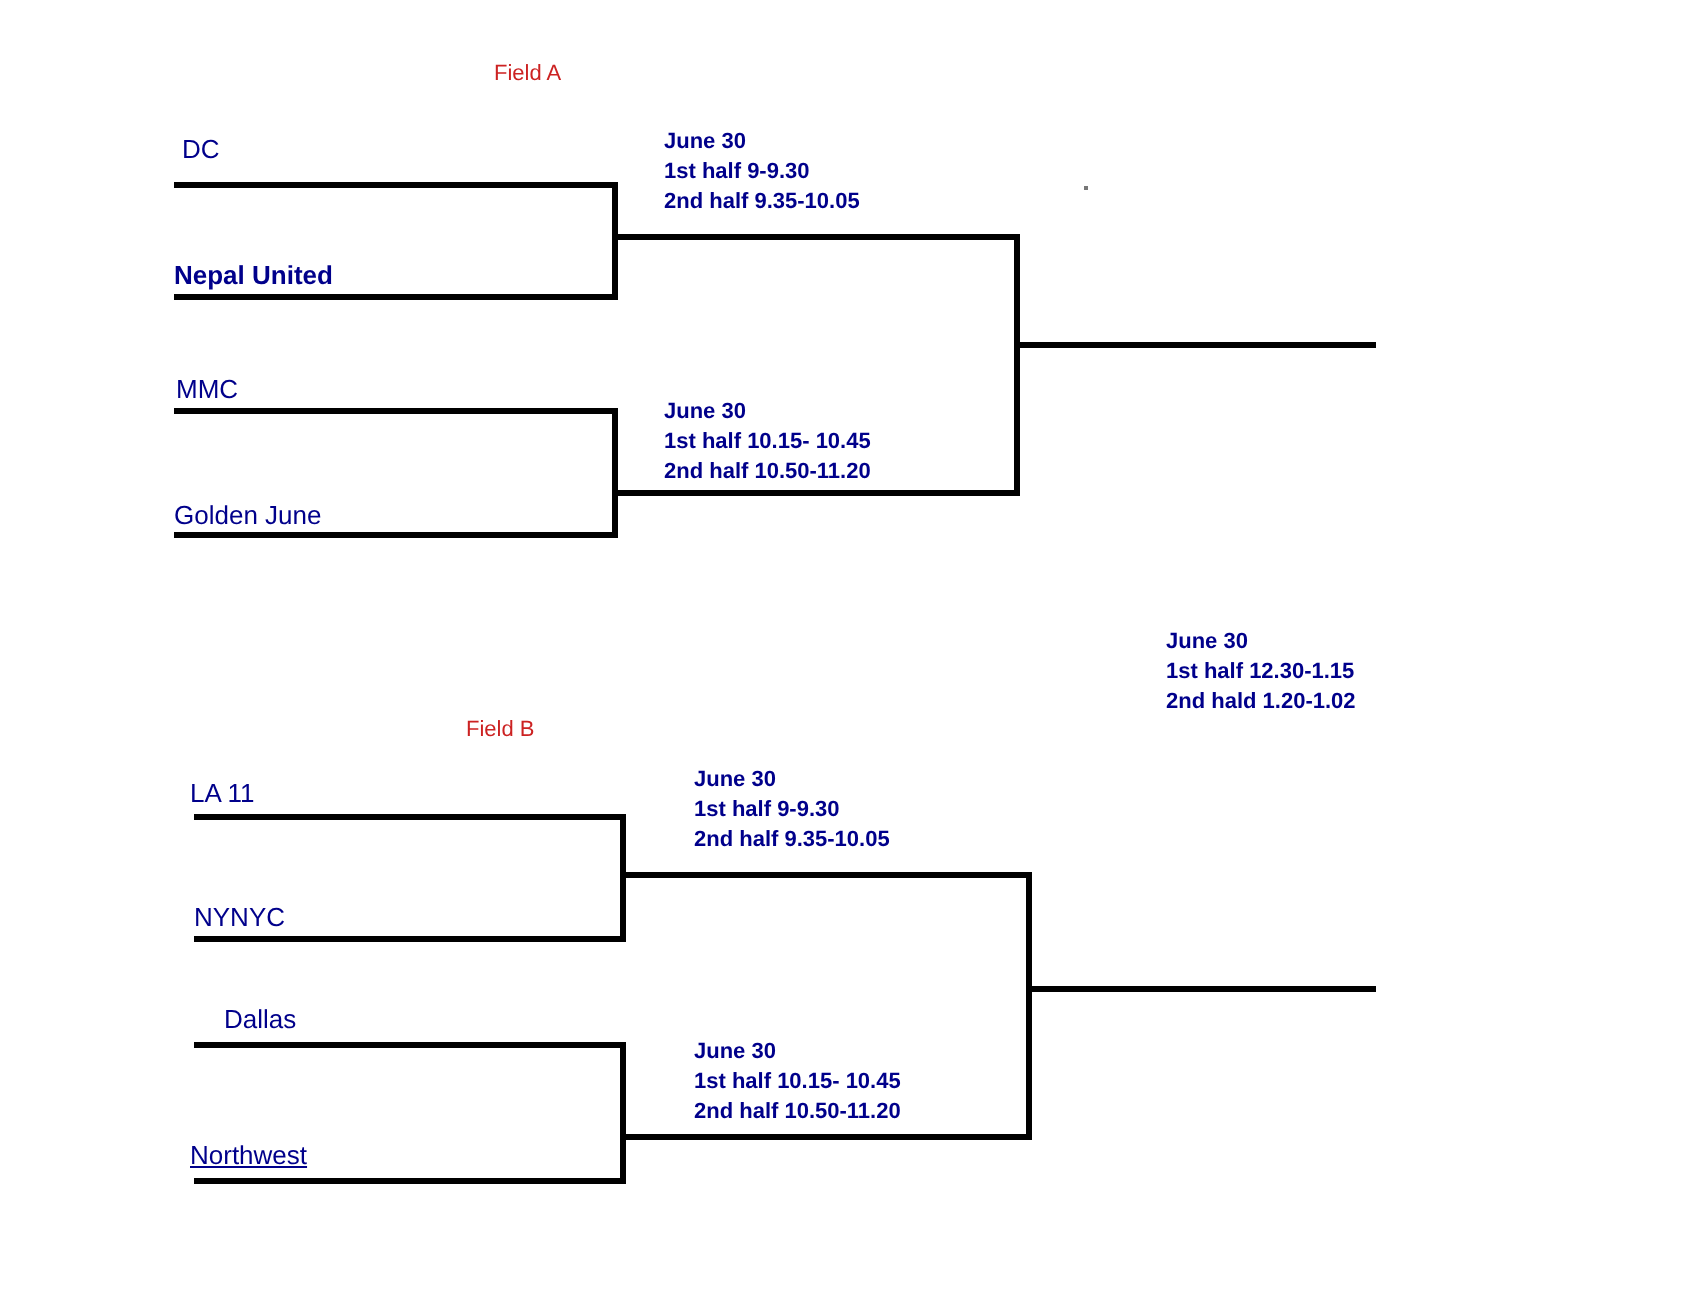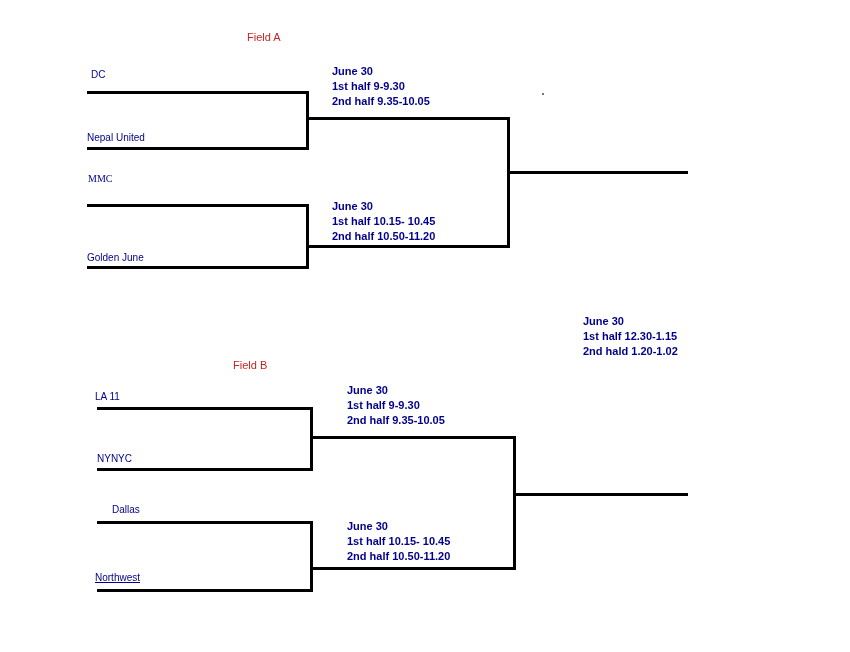--- a/index.html
+++ b/index.html
@@ -11,21 +11,21 @@
     position: relative;
     width: 688px;
     height: 652px;
     background: #ffffff;
     font-family: "Liberation Sans", sans-serif;
     overflow: hidden;
   }
   .team-label {
     position: absolute;
     color: #00008B;
-    font-size: 10px;
+    font-size: 13px;
     line-height: 13px;
     white-space: nowrap;
   }
   .field-label {
     position: absolute;
     color: #CC2222;
     font-size: 11px;
     line-height: 13px;
     white-space: nowrap;
   }
@@ -63,26 +63,26 @@
 </head>
 <body>
 
 <div id="canvas">
 
   <div class="field-label" style="left:247px; top:31px;">Field A</div>
 
   <div class="team-label" style="left:91px; top:68px;">DC</div>
   <div class="hline" style="left:87px; top:91px; width:222px;"></div>
 
-  <div class="team-label" style="left:87px; top:131px;">Nepal United</div>
+  <div class="team-label" style="left:87px; top:131px;font-weight:bold;">Nepal United</div>
   <div class="hline" style="left:87px; top:147px; width:222px;"></div>
 
   <div class="vline" style="left:306px; top:91px; height:59px;"></div>
 
-  <div class="team-label" style="left:88px; top:172px;font-family:Liberation Serif, serif;">MMC</div>
+  <div class="team-label" style="left:88px; top:188px;">MMC</div>
   <div class="hline" style="left:87px; top:204px; width:222px;"></div>
 
   <div class="team-label" style="left:87px; top:251px;">Golden June</div>
   <div class="hline" style="left:87px; top:266px; width:222px;"></div>
 
   <div class="vline" style="left:306px; top:204px; height:65px;"></div>
 
   <div class="hline" style="left:306px; top:117px; width:204px;"></div>
 
   <div class="hline" style="left:306px; top:245px; width:204px;"></div>

